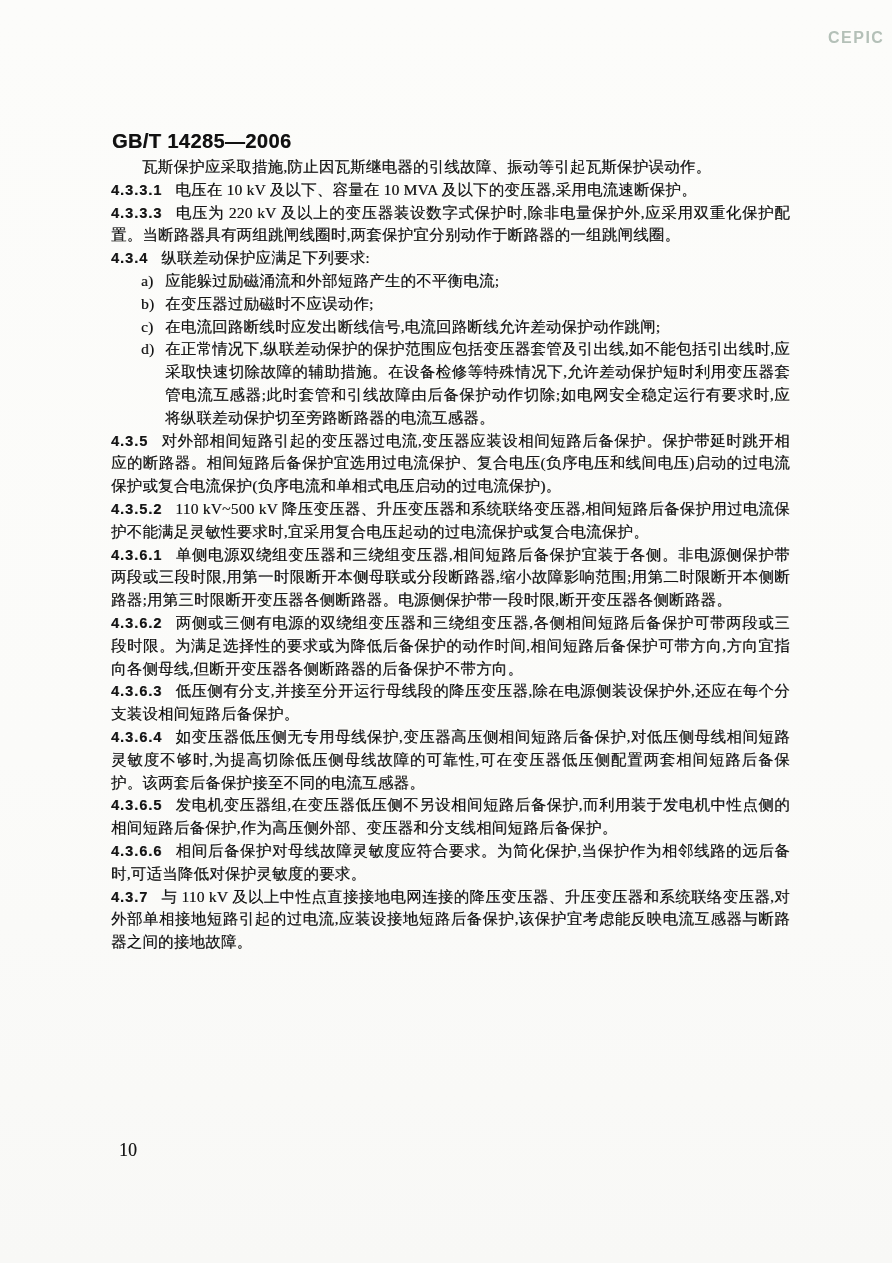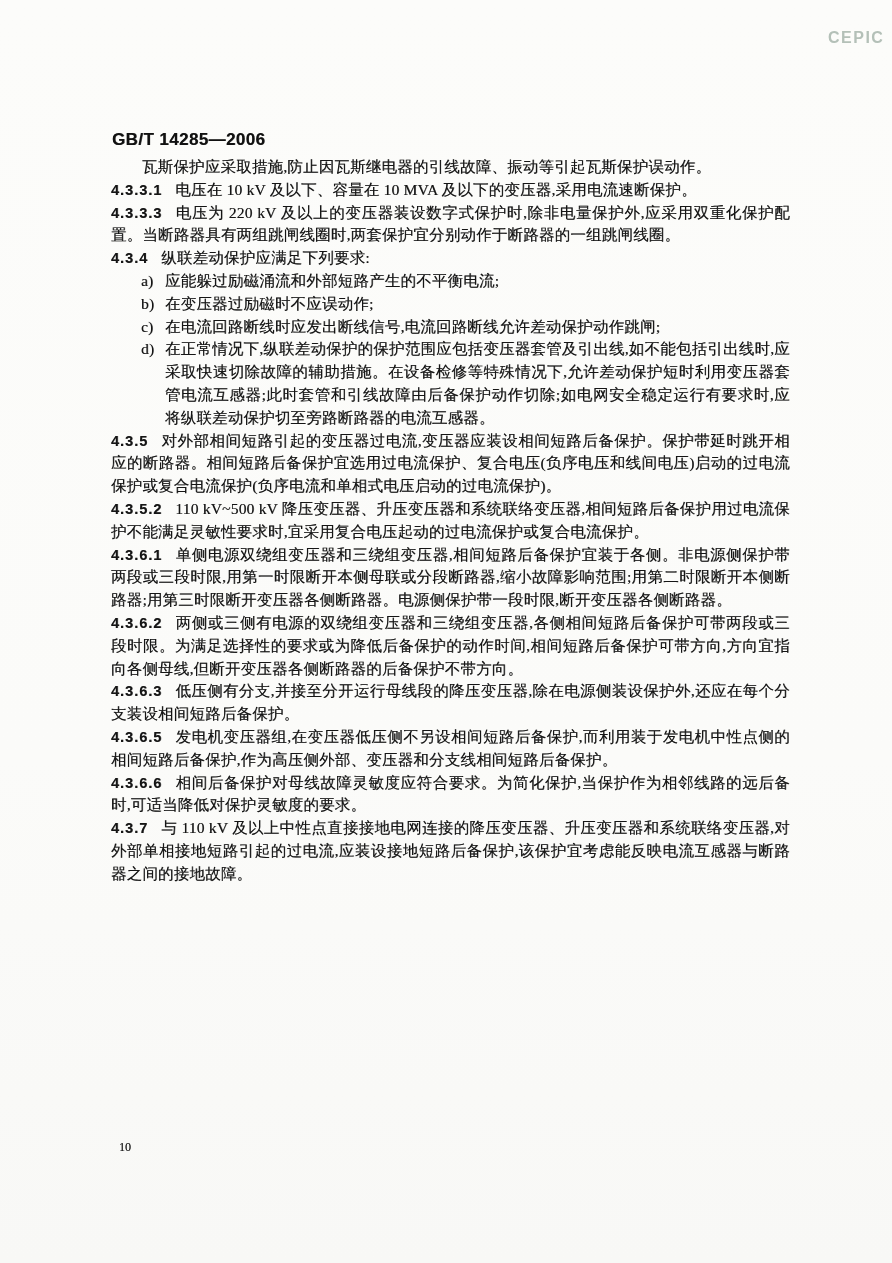--- a/index.html
+++ b/index.html
@@ -22,21 +22,21 @@
     font-size: 16px;
     letter-spacing: 1.5px;
     color: #b4c0b8;
   }
   .header-code {
     position: absolute;
     left: 112px;
     top: 130px;
     font-family: "Liberation Sans","DejaVu Sans",sans-serif;
     font-weight: 700;
-    font-size: 17px;
+    font-size: 20px;
     letter-spacing: 0.4px;
     color: #111;
     text-shadow: 0.4px 0 0 rgba(0,0,0,0.6);
   }
   .doc {
     position: absolute;
     left: 111px;
     top: 156px;
     width: 679px;
     font-size: 15.5px;
@@ -60,21 +60,21 @@
   .list-label {
     position: absolute;
     left: 30px;
     top: 0;
     font-family: "Liberation Serif","DejaVu Serif",serif;
   }
   .footer-page {
     position: absolute;
     left: 119px;
     top: 1140px;
-    font-size: 12px;
+    font-size: 18px;
     text-shadow: 0.3px 0 0 rgba(0,0,0,0.5);
   }
 </style>
 </head>
 <body>
 
 <div class="page">
   <div class="logo">CEPIC</div>
   <div class="header-code">GB/T 14285—2006</div>
   <div class="doc">
@@ -84,18 +84,19 @@
       <div class="para clause"><span class="clause-num">4.3.4</span>纵联差动保护应满足下列要求:</div>
       <div class="para list-item"><span class="list-label">a)</span>应能躲过励磁涌流和外部短路产生的不平衡电流;</div>
       <div class="para list-item"><span class="list-label">b)</span>在变压器过励磁时不应误动作;</div>
       <div class="para list-item"><span class="list-label">c)</span>在电流回路断线时应发出断线信号,电流回路断线允许差动保护动作跳闸;</div>
       <div class="para list-item"><span class="list-label">d)</span>在正常情况下,纵联差动保护的保护范围应包括变压器套管及引出线,如不能包括引出线时,应采取快速切除故障的辅助措施。在设备检修等特殊情况下,允许差动保护短时利用变压器套管电流互感器;此时套管和引线故障由后备保护动作切除;如电网安全稳定运行有要求时,应将纵联差动保护切至旁路断路器的电流互感器。</div>
       <div class="para clause"><span class="clause-num">4.3.5</span>对外部相间短路引起的变压器过电流,变压器应装设相间短路后备保护。保护带延时跳开相应的断路器。相间短路后备保护宜选用过电流保护、复合电压(负序电压和线间电压)启动的过电流保护或复合电流保护(负序电流和单相式电压启动的过电流保护)。</div>
       <div class="para clause"><span class="clause-num">4.3.5.2</span>110 kV~500 kV 降压变压器、升压变压器和系统联络变压器,相间短路后备保护用过电流保护不能满足灵敏性要求时,宜采用复合电压起动的过电流保护或复合电流保护。</div>
       <div class="para clause"><span class="clause-num">4.3.6.1</span>单侧电源双绕组变压器和三绕组变压器,相间短路后备保护宜装于各侧。非电源侧保护带两段或三段时限,用第一时限断开本侧母联或分段断路器,缩小故障影响范围;用第二时限断开本侧断路器;用第三时限断开变压器各侧断路器。电源侧保护带一段时限,断开变压器各侧断路器。</div>
       <div class="para clause"><span class="clause-num">4.3.6.2</span>两侧或三侧有电源的双绕组变压器和三绕组变压器,各侧相间短路后备保护可带两段或三段时限。为满足选择性的要求或为降低后备保护的动作时间,相间短路后备保护可带方向,方向宜指向各侧母线,但断开变压器各侧断路器的后备保护不带方向。</div>
       <div class="para clause"><span class="clause-num">4.3.6.3</span>低压侧有分支,并接至分开运行母线段的降压变压器,除在电源侧装设保护外,还应在每个分支装设相间短路后备保护。</div>
+      <div class="para clause"><span class="clause-num">4.3.6.4</span>如变压器低压侧无专用母线保护,变压器高压侧相间短路后备保护,对低压侧母线相间短路灵敏度不够时,为提高切除低压侧母线故障的可靠性,可在变压器低压侧配置两套相间短路后备保护。该两套后备保护接至不同的电流互感器。</div>
       <div class="para clause"><span class="clause-num">4.3.6.5</span>发电机变压器组,在变压器低压侧不另设相间短路后备保护,而利用装于发电机中性点侧的相间短路后备保护,作为高压侧外部、变压器和分支线相间短路后备保护。</div>
       <div class="para clause"><span class="clause-num">4.3.6.6</span>相间后备保护对母线故障灵敏度应符合要求。为简化保护,当保护作为相邻线路的远后备时,可适当降低对保护灵敏度的要求。</div>
       <div class="para clause"><span class="clause-num">4.3.7</span>与 110 kV 及以上中性点直接接地电网连接的降压变压器、升压变压器和系统联络变压器,对外部单相接地短路引起的过电流,应装设接地短路后备保护,该保护宜考虑能反映电流互感器与断路器之间的接地故障。</div>
     </div>
   <div class="footer-page">10</div>
 </div>
 
 </body></html>

